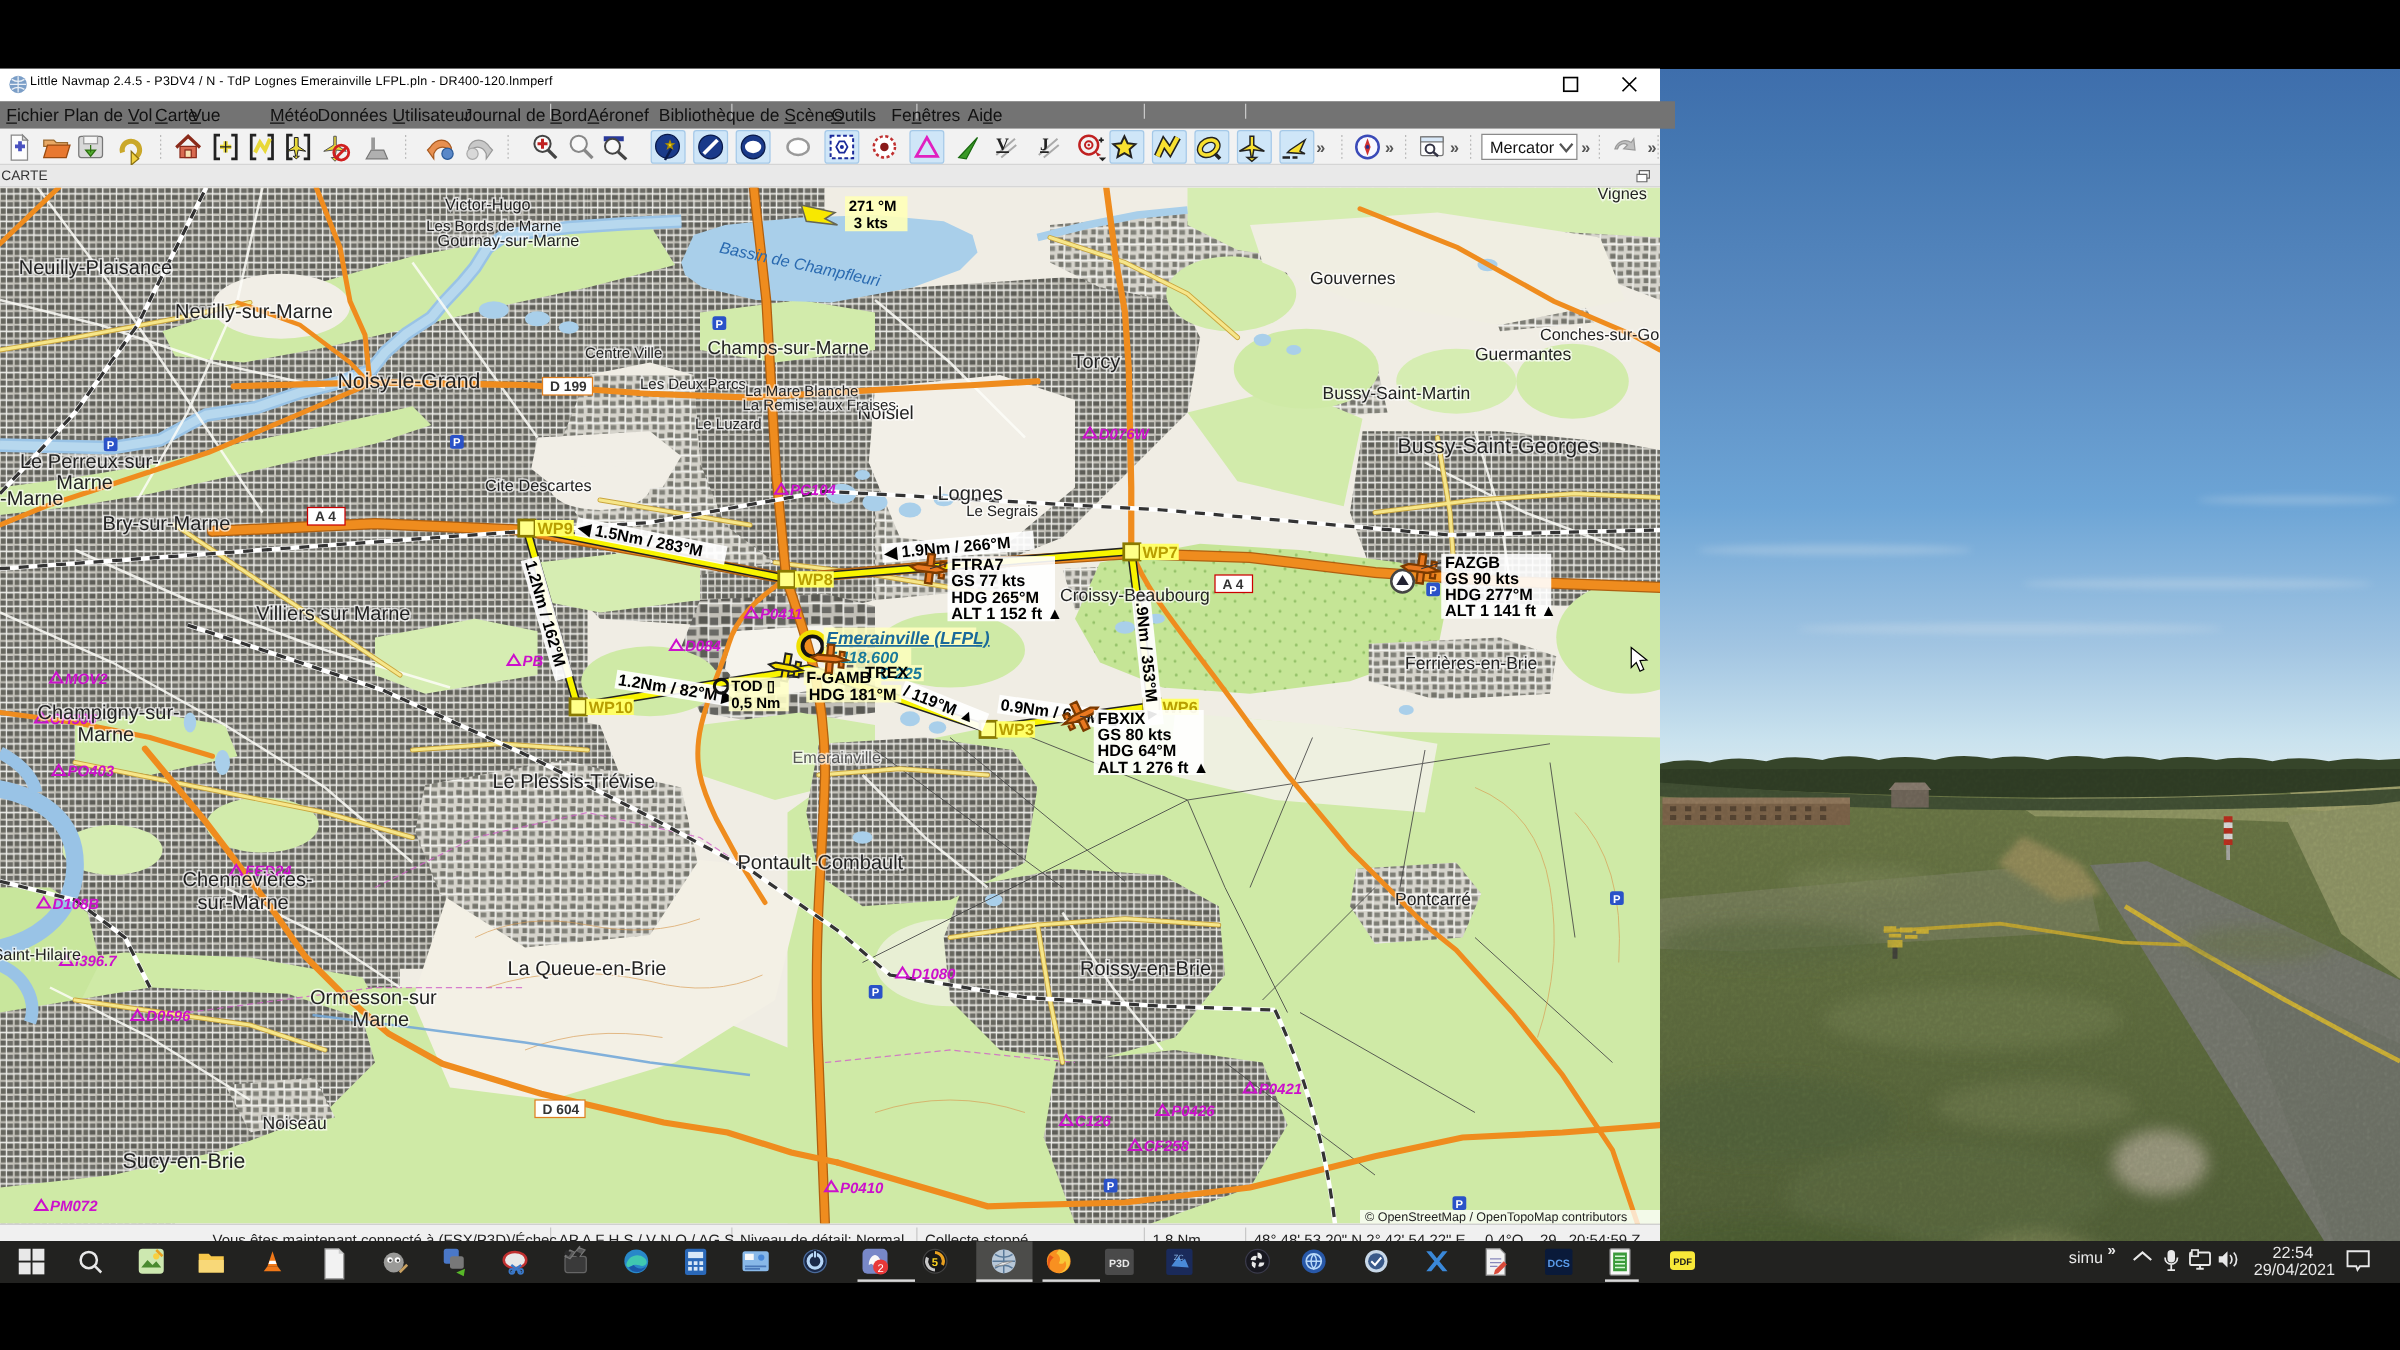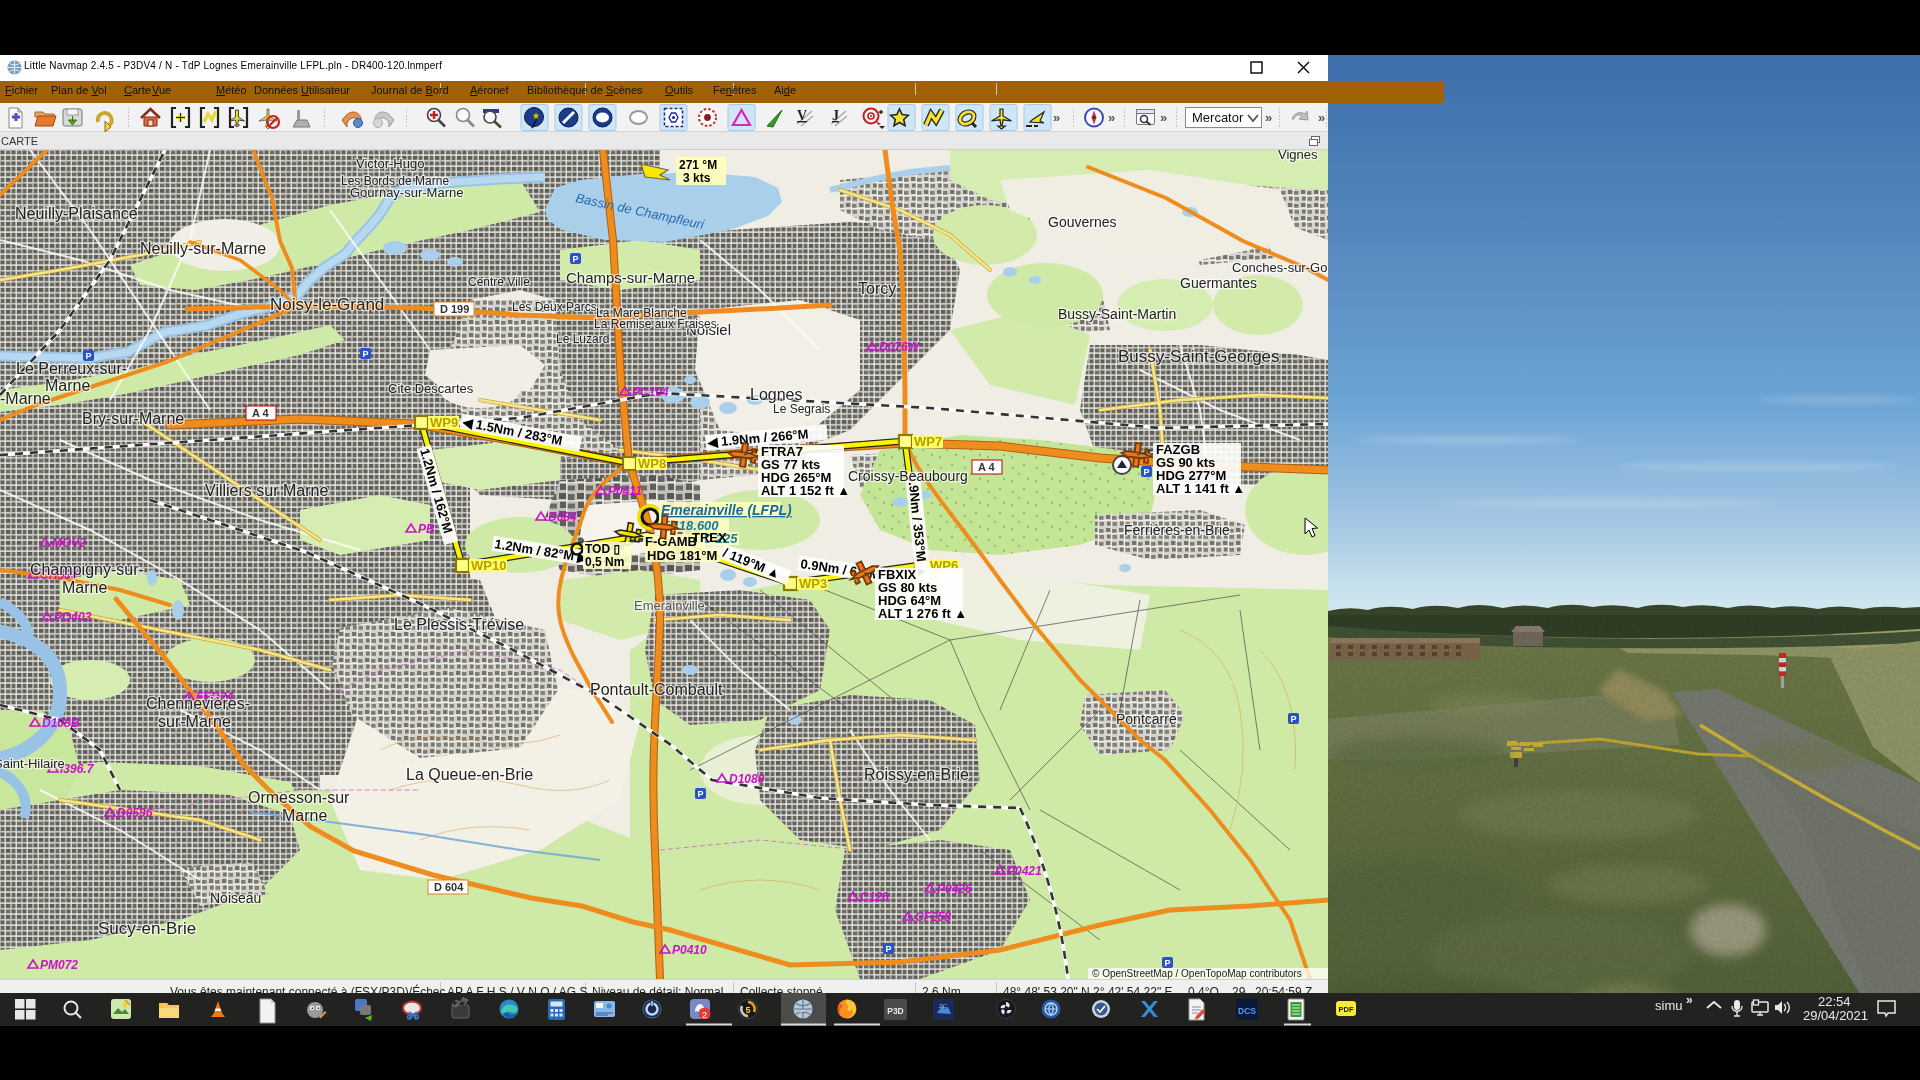--- a/index.html
+++ b/index.html
@@ -1,20 +1,20 @@
 <!DOCTYPE html>
 <html><head><meta charset="utf-8"><style>
 *{margin:0;padding:0;box-sizing:border-box}
 html,body{width:1920px;height:1080px;overflow:hidden;background:#000;font-family:"Liberation Sans",sans-serif}
 #screen{position:absolute;left:0;top:0;width:1920px;height:1080px;background:#000}
 
 #win{position:absolute;left:0;top:55px;width:1328px;height:938px;background:#f0f0f0}
 #titlebar{position:absolute;left:0;top:0;width:1328px;height:26px;background:#fff;font-size:10px;color:#000}
 #titlebar .ttl{position:absolute;left:24px;top:5px;letter-spacing:.2px}
-#menubar{position:absolute;left:0;top:26px;width:1444px;height:22px;background:#a16207;font-size:11px;color:#111}
+#menubar{position:absolute;left:0;top:26px;width:1340px;height:22px;background:#737373;font-size:14px;color:#111}
 #menubar span{position:absolute;top:3px}
 #toolbar{position:absolute;left:0;top:48px;width:1328px;height:29px;background:#f2f2f2;border-bottom:1px solid #d5d5d5}
 #cartebar{position:absolute;left:0;top:77px;width:1328px;height:18px;background:#e9e9e9;border-bottom:1px solid #cfcfcf;font-size:11px;color:#333}
 #maparea{position:absolute;left:0;top:95px;width:1328px;height:829px;overflow:hidden;background:#f2efe9}
 #statusbar{position:absolute;left:0;top:924px;width:1328px;height:14px;background:#f0f0f0;border-top:1px solid #d0d0d0;overflow:hidden;font-size:12px;color:#222}
 #statusbar span{position:absolute;top:5px;white-space:nowrap}
 
 #sim{position:absolute;left:1328px;top:55px;width:592px;height:971px;overflow:hidden}
 
 #taskbar{position:absolute;left:0;top:993px;width:1920px;height:33px;background:#222220}
@@ -1005,21 +1005,21 @@
     <div id="statusbar">
       <span style="position:absolute;left:440px;top:2px;width:1px;height:12px;background:#c8c8c8"></span>
         <span style="position:absolute;left:585px;top:2px;width:1px;height:12px;background:#c8c8c8"></span>
         <span style="position:absolute;left:733px;top:2px;width:1px;height:12px;background:#c8c8c8"></span>
         <span style="position:absolute;left:915px;top:2px;width:1px;height:12px;background:#c8c8c8"></span>
         <span style="position:absolute;left:996px;top:2px;width:1px;height:12px;background:#c8c8c8"></span>
         <span style="left:170px">Vous êtes maintenant connecté à (FSX/P3D)/Échec</span>
       <span style="left:447px">AP A F H S / V N O / AG S</span>
       <span style="left:592px">Niveau de détail: Normal</span>
       <span style="left:740px">Collecte stoppé</span>
-      <span style="left:922px">2,6 Nm</span>
+      <span style="left:922px">1,8 Nm</span>
       <span style="left:1003px">48° 48' 53,20" N 2° 42' 54,22" E</span>
       <span style="left:1188px">0,4°O</span>
       <span style="left:1232px">29</span>
       <span style="left:1255px">20:54:59 Z</span>
     </div>
   </div>
   <div id="taskbar"><svg width="1920" height="33" viewBox="0 0 1920 33">
     <rect x="781" y="0" width="45" height="33" fill="#4c4c4a"></rect>
     <g>
       <g transform="translate(15,6)" fill="#e8e8e8">

